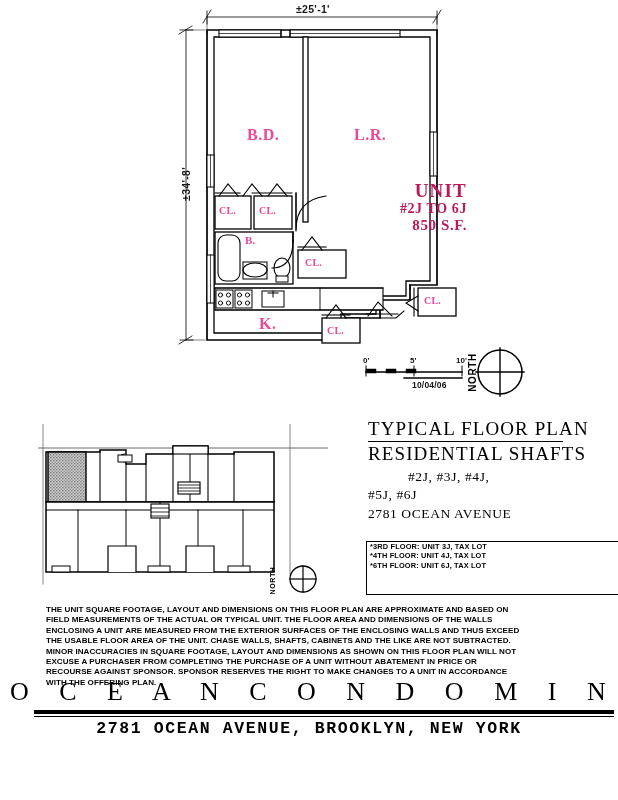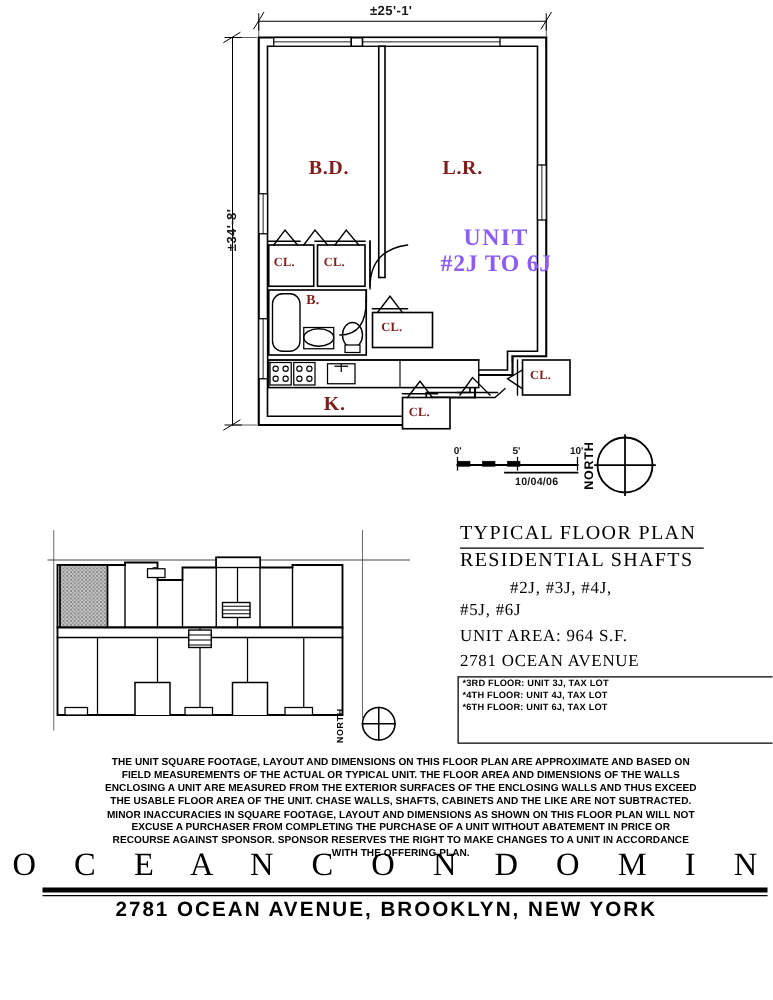--- a/index.html
+++ b/index.html
@@ -24,33 +24,33 @@
     font-family:"Liberation Sans", sans-serif;
     font-size:10.5px;letter-spacing:.3px;font-weight:600;
     color:#1a1a1a;white-space:nowrap;
   }
   .dim-label.vert{
     transform:rotate(-90deg);transform-origin:center center;
   }
 
   .room-label{
     font-family:"Liberation Serif", serif;
-    font-weight:700;color:#7f1d1d;white-space:nowrap;
+    font-weight:700;color:#ec4899;white-space:nowrap;
   }
   .room-lg{font-size:16px;letter-spacing:.5px;}
   .room-sm{font-size:11px;letter-spacing:.2px;}
   .room-cl{font-size:10px;letter-spacing:.2px;}
 
   .unit-block{
     font-family:"Liberation Serif", serif;
-    font-weight:700;text-align:center;color:#8b5cf6;
+    font-weight:700;text-align:right;color:#be185d;
     line-height:1.12;white-space:nowrap;
   }
   .unit-block .l1{font-size:19px;letter-spacing:1.2px;}
-  .unit-block .l2{font-size:19px;letter-spacing:.6px;}
+  .unit-block .l2{font-size:14px;letter-spacing:.6px;}
   .unit-block .l3{font-size:15px;letter-spacing:.6px;}
   .scale-tick{
     font-family:"Liberation Sans", sans-serif;
     font-size:8px;font-weight:700;color:#111;position:absolute;
   }
   .scale-date{
     font-family:"Liberation Sans", sans-serif;
     font-size:8.5px;font-weight:700;color:#111;
     position:absolute;letter-spacing:.2px;text-align:right;
   }
@@ -59,21 +59,21 @@
   .compass-word{
     font-family:"Liberation Sans", sans-serif;
     font-size:10px;font-weight:700;letter-spacing:.6px;
     transform:rotate(-90deg);transform-origin:center center;
     white-space:nowrap;color:#000;
   }
 
   
   #plan-titleblock{left:368px;top:418px;width:250px;}
   .tb-title{
-    font-size:16px;font-weight:400;letter-spacing:1.1px;
+    font-size:19px;font-weight:400;letter-spacing:1.1px;
     font-family:"Liberation Serif", serif;white-space:nowrap;
     line-height:1.18;
   }
   .tb-rule{height:1px;background:#000;width:195px;margin:1px 0 0 0;}
   .tb-line{
     font-size:13.5px;letter-spacing:.6px;line-height:1.32;
     font-family:"Liberation Serif", serif;white-space:nowrap;
   }
 
   
@@ -95,21 +95,21 @@
     font-family:"Liberation Serif", serif;white-space:nowrap;
   }
   .kp-rule{height:1px;background:#000;width:188px;}
   .kp-sub{
     font-family:"Liberation Sans", sans-serif;
     font-size:6.5px;font-weight:700;letter-spacing:.3px;
     white-space:nowrap;color:#000;
   }
 
   
-  #disclaimer{left:46px;top:605px;width:552px;text-align:center;}
+  #disclaimer{left:46px;top:605px;width:552px;}
   .dis-line{
     font-family:"Liberation Sans", sans-serif;
     font-size:8.1px;font-weight:700;letter-spacing:.05px;
     line-height:10.4px;white-space:nowrap;
     color:#000;transform:scaleX(.995);transform-origin:left center;
   }
 
   
   #brand{
     left:0;top:679px;width:618px;text-align:center;
@@ -123,21 +123,21 @@
   #brand-rule{
     left:34px;top:710px;width:580px;height:4px;background:#000;
   }
   #brand-rule2{
     left:34px;top:716px;width:580px;height:1px;background:#000;
   }
   #address{
     left:0;top:719px;width:618px;text-align:center;
   }
   .addr-text{
-    font-family:Liberation Sans, sans-serif;
+    font-family:Liberation Mono, monospace;
     font-size:16.5px;font-weight:700;letter-spacing:1.6px;
     white-space:nowrap;color:#000;
   }
 </style>
 </head>
 <body>
 
 <div class="sheet">
 
   <svg class="abs" id="main-plan" viewBox="0 0 618 410" width="618" height="410">
@@ -281,20 +281,21 @@
 
   <div class="abs room-label room-cl nosel" style="left:219px;top:205px;">CL.</div>
   <div class="abs room-label room-cl nosel" style="left:259px;top:205px;">CL.</div>
   <div class="abs room-label room-cl nosel" style="left:305px;top:257px;">CL.</div>
   <div class="abs room-label room-cl nosel" style="left:327px;top:325px;">CL.</div>
   <div class="abs room-label room-cl nosel" style="left:424px;top:295px;">CL.</div>
 
   <div class="abs unit-block nosel" style="left:327px;top:180px;width:140px;">
     <div class="l1">UNIT</div>
     <div class="l2">#2J TO 6J</div>
+    <div class="l3">850 S.F.</div>
   </div>
 
   <div class="abs nosel" style="left:0;top:0;width:618px;height:410px;pointer-events:none;">
     <div class="scale-tick" style="left:363px;top:356px;">0'</div>
     <div class="scale-tick" style="left:410px;top:356px;">5'</div>
     <div class="scale-tick" style="left:456px;top:356px;">10'</div>
     <div class="scale-date" style="left:412px;top:380px;">10/04/06</div>
   </div>
 
   <div class="abs ctr nosel" style="left:452px;top:352px;width:40px;height:40px;">
@@ -370,21 +371,20 @@
     <span class="compass-word" style="font-size:7px;">NORTH</span>
   </div>
 
 
   <div class="abs nosel" id="plan-titleblock">
     <div class="tb-title">TYPICAL FLOOR PLAN</div>
     <div class="tb-rule"></div>
     <div class="tb-title" style="margin-top:1px;">RESIDENTIAL SHAFTS</div>
     <div class="tb-line" style="margin-top:2px;margin-left:40px;">#2J, #3J, #4J,</div>
     <div class="tb-line">#5J, #6J</div>
-    <div class="tb-line" style="margin-top:4px;">UNIT AREA: 964 S.F.</div>
     <div class="tb-line" style="margin-top:2px;">2781 OCEAN AVENUE</div>
   </div>
 
   <div class="abs nosel" id="taxlot-box">
     <div class="tl-row">*3RD FLOOR: UNIT 3J, TAX LOT</div>
     <div class="tl-row">*4TH FLOOR: UNIT 4J, TAX LOT</div>
     <div class="tl-row">*6TH FLOOR: UNIT 6J, TAX LOT</div>
   </div>
 
   <div class="abs nosel" id="disclaimer">

